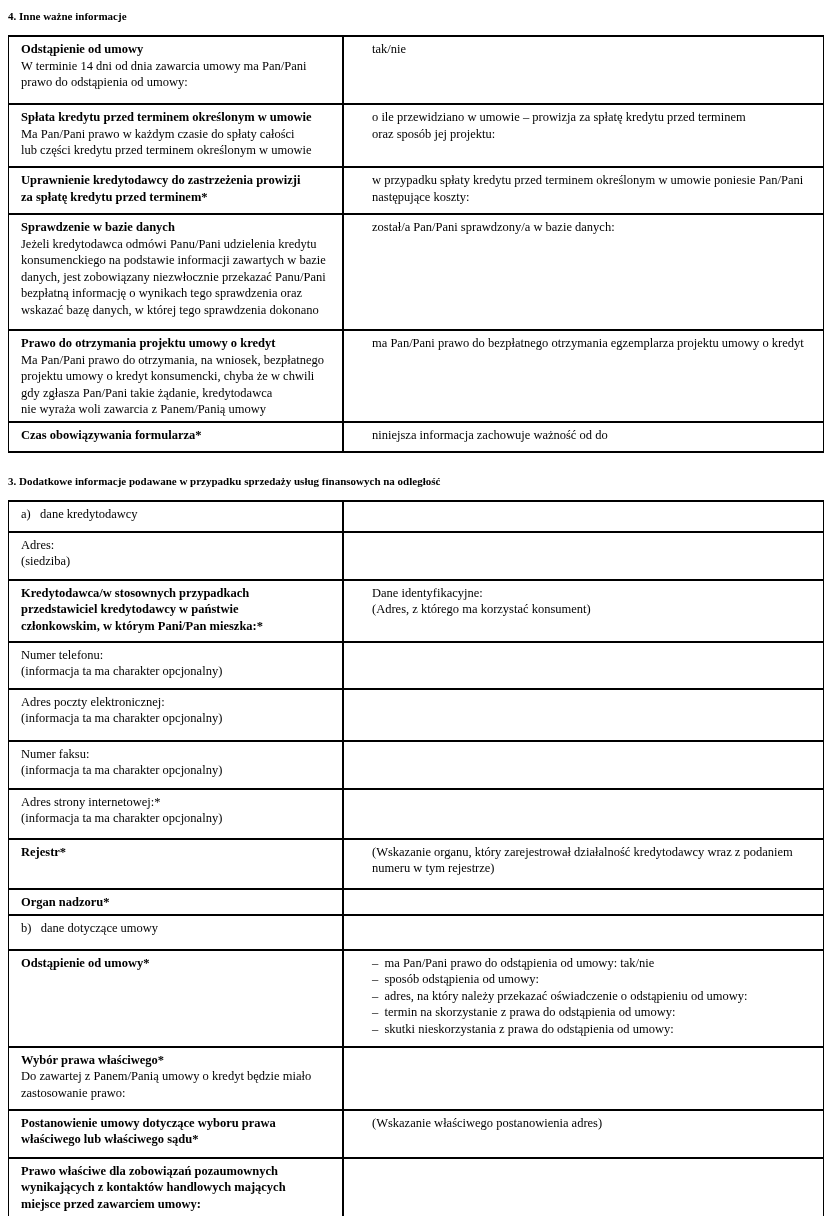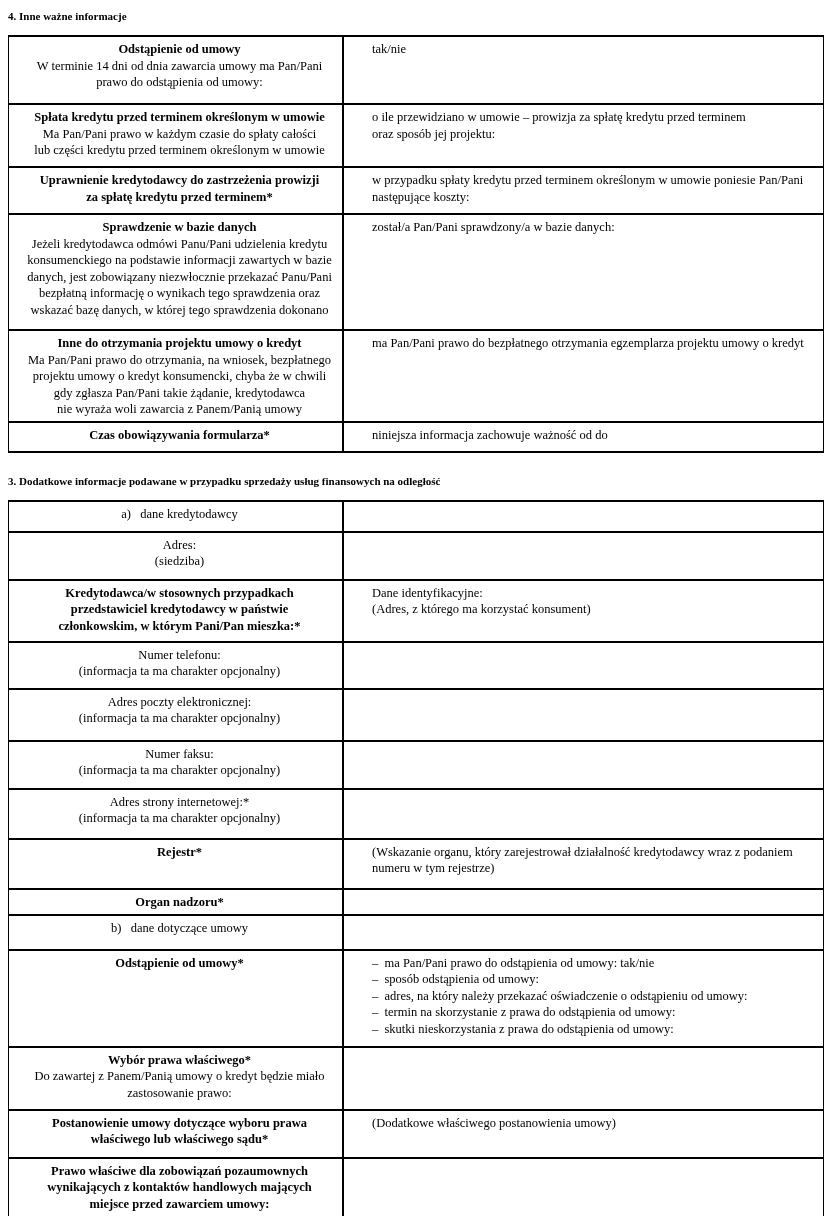--- a/index.html
+++ b/index.html
@@ -24,21 +24,20 @@
   .row{
     display:grid;
     grid-template-columns:335px 1fr;
     border-bottom:2px solid #000;
     box-sizing:border-box;
   }
   .cl{
     border-right:2px solid #000;
     padding:4px 4px 3px 12px;
     box-sizing:border-box;
-    text-align:center;
   }
   .cr{
     padding:4px 2px 3px 8px;
     box-sizing:border-box;
     white-space:pre-line;
     margin-left:20px;
   }
   .t{font-weight:bold;white-space:pre-line;}
   .d{white-space:pre-line;}
   .mh26{min-height:26px}.mh30{min-height:30px}.mh31{min-height:31px}
@@ -92,21 +91,21 @@
 konsumenckiego na podstawie informacji zawartych w bazie
 danych, jest zobowiązany niezwłocznie przekazać Panu/Pani
 bezpłatną informację o wynikach tego sprawdzenia oraz
 wskazać bazę danych, w której tego sprawdzenia dokonano</div>
       </div>
       <div class="cr">został/a Pan/Pani sprawdzony/a w bazie danych:</div>
     </div>
 
     <div class="row mh88">
       <div class="cl">
-        <div class="t">Inne do otrzymania projektu umowy o kredyt</div>
+        <div class="t">Prawo do otrzymania projektu umowy o kredyt</div>
         <div class="d">Ma Pan/Pani prawo do otrzymania, na wniosek, bezpłatnego
 projektu umowy o kredyt konsumencki, chyba że w chwili
 gdy zgłasza Pan/Pani takie żądanie, kredytodawca
 nie wyraża woli zawarcia z Panem/Panią umowy</div>
       </div>
       <div class="cr">ma Pan/Pani prawo do bezpłatnego otrzymania egzemplarza projektu umowy o kredyt</div>
     </div>
 
     <div class="row mh30">
       <div class="cl">
@@ -231,21 +230,21 @@
       </div>
       <div class="cr"></div>
     </div>
 
     <div class="row mh48">
       <div class="cl">
         <div class="t">Postanowienie umowy dotyczące wyboru prawa
 właściwego lub właściwego sądu*</div>
         <div class="d"></div>
       </div>
-      <div class="cr">(Dodatkowe właściwego postanowienia umowy)</div>
+      <div class="cr">(Wskazanie właściwego postanowienia adres)</div>
     </div>
 
     <div class="row mh60">
       <div class="cl">
         <div class="t">Prawo właściwe dla zobowiązań pozaumownych
 wynikających z kontaktów handlowych mających
 miejsce przed zawarciem umowy:</div>
         <div class="d"></div>
       </div>
       <div class="cr"></div>

